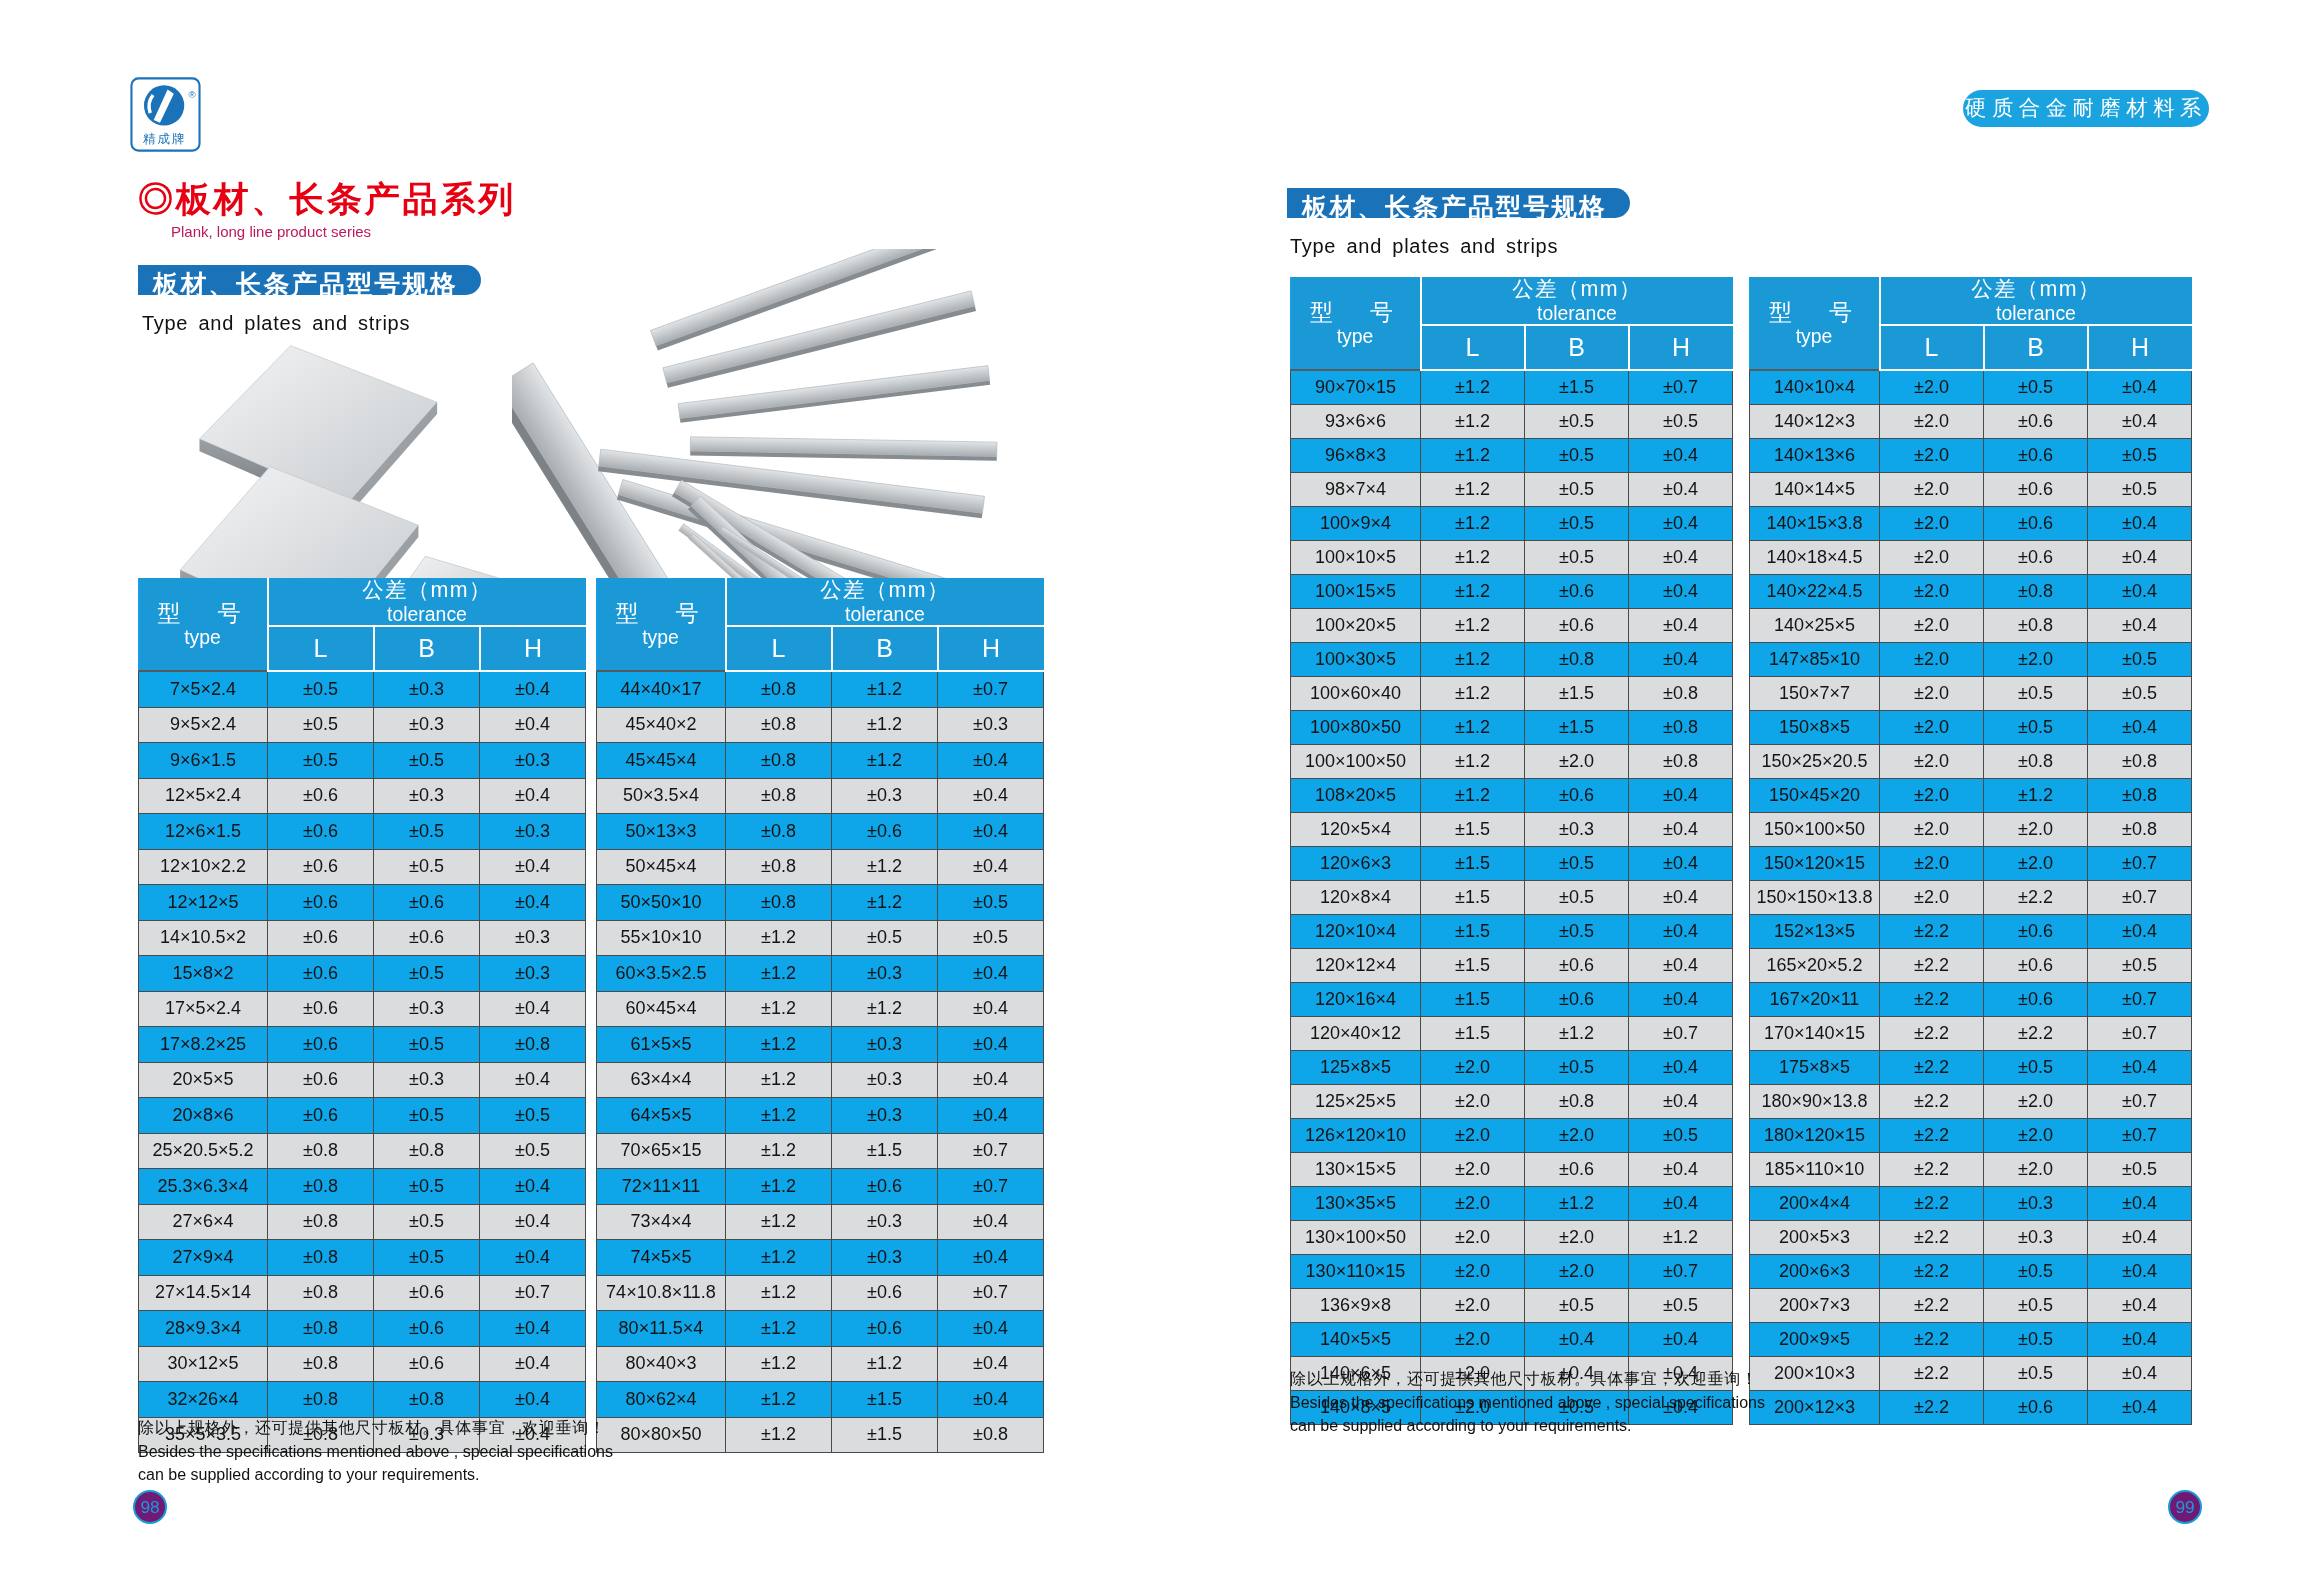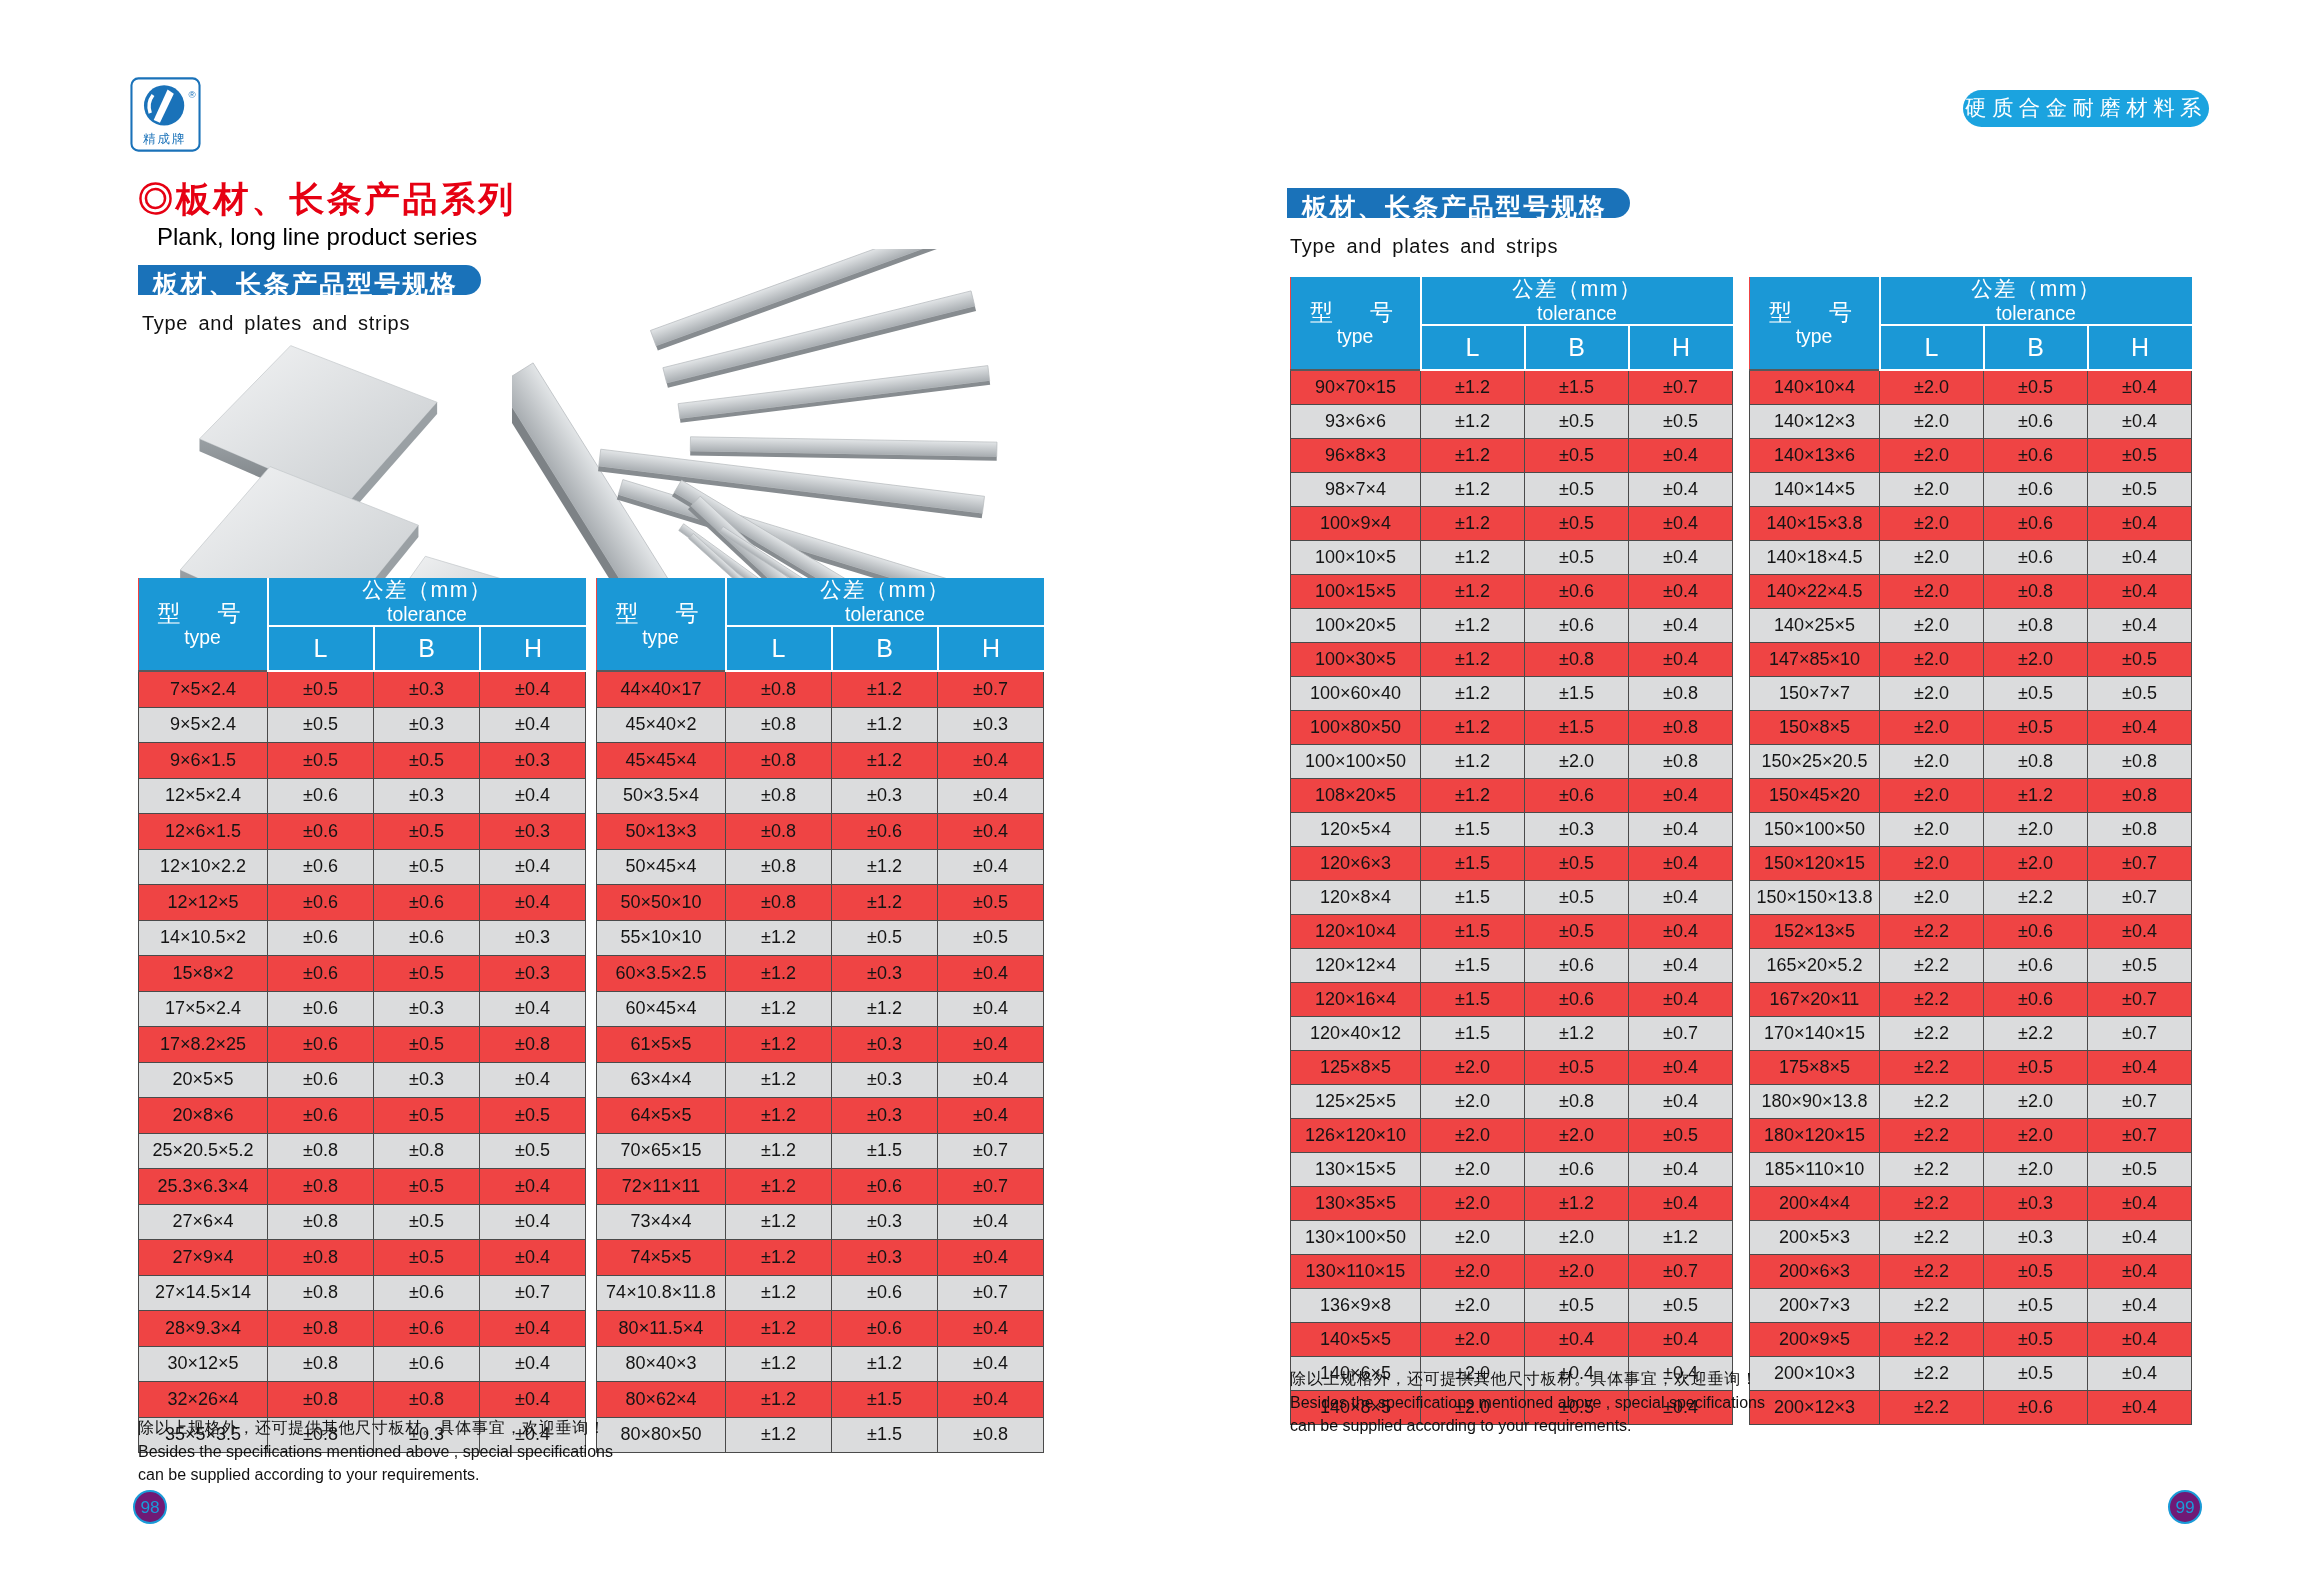--- a/index.html
+++ b/index.html
@@ -2,21 +2,21 @@
 <html style="font-size:11px"><head>
 <meta charset="utf-8">
 <style>
   html,body{margin:0;padding:0;background:#888;}
   .sheet{position:relative;width:2319px;height:1584px;background:#ffffff;overflow:hidden;
          font-family:"Liberation Sans", sans-serif;color:#1a1a1a;}
   .abs{position:absolute;}
 
   
   .red-title{left:138px;top:176px;font-size:35px;font-weight:bold;color:#e60012;letter-spacing:2.8px;}
-  .red-sub{left:157px;top:223px;font-size:24px;color:#000000;}
+  .red-sub{left:171px;top:223px;font-size:15px;color:#be185d;}
   .banner{height:30px;background:#1a72b9;border-radius:0 20px 20px 0;color:#fff;
           font-size:25.6px;font-weight:bold;line-height:39px;padding:0 23.5px 0 15px;letter-spacing:2.1px;}
   .banner-left{left:138px;top:265px;}
   .banner-right{left:1287px;top:188px;}
   .banner-sub{font-size:20px;color:#111;letter-spacing:0.7px;word-spacing:4.1px;}
   .banner-sub-left{left:142px;top:312px;}
   .banner-sub-right{left:1290px;top:235px;}
   .pill{left:1963px;top:90px;width:246px;height:37px;background:#1ba3df;border-radius:18.7px;
         color:#fff;font-size:21.4px;line-height:37px;text-align:center;letter-spacing:5.5px;}
 
@@ -25,21 +25,21 @@
   .note .cn{letter-spacing:0.7px;}
   .note-left{left:138px;top:1416px;}
   .note-right{left:1290px;top:1367px;}
   .page-badge{width:30px;height:30px;border:2.1px solid #1a9bd8;border-radius:50%;
               color:#1a9bd8;font-size:17.3px;text-align:center;line-height:30px;background:#701a75;}
   .badge-left{left:133px;top:1490px;}
   .badge-right{left:2168px;top:1490px;}
 
   
   .tbl{position:absolute;}
-  .tbl table{border-collapse:collapse;table-layout:fixed;background:#ef4444;}
+  .tbl table{border-collapse:collapse;table-layout:fixed;background:#0ea5e9;}
   .w648 table{width:448px;} .w638 table{width:441px;}
   .w648 col.c0{width:129px;} .w648 col.c1{width:106px;}
   .w638 col.c0{width:130px;} .w638 col.c1{width:104px;}
   .tbl th{background:#1b98d6;color:#fff;font-weight:normal;border:2.8px solid #fff;padding:0;}
   .tbl thead tr:first-child th{border-top:none;}
   .tbl th.tht{border-left:none;border-bottom:none;}
   .tbl th.thtol{border-right:none;height:46px;text-align:center;}
   .tbl th.thc{height:43px;font-size:25px;}
   .tbl th.thc:last-child{border-right:none;}
   .tbl th .cn{font-size:21.4px;letter-spacing:1.4px;line-height:25px;}

